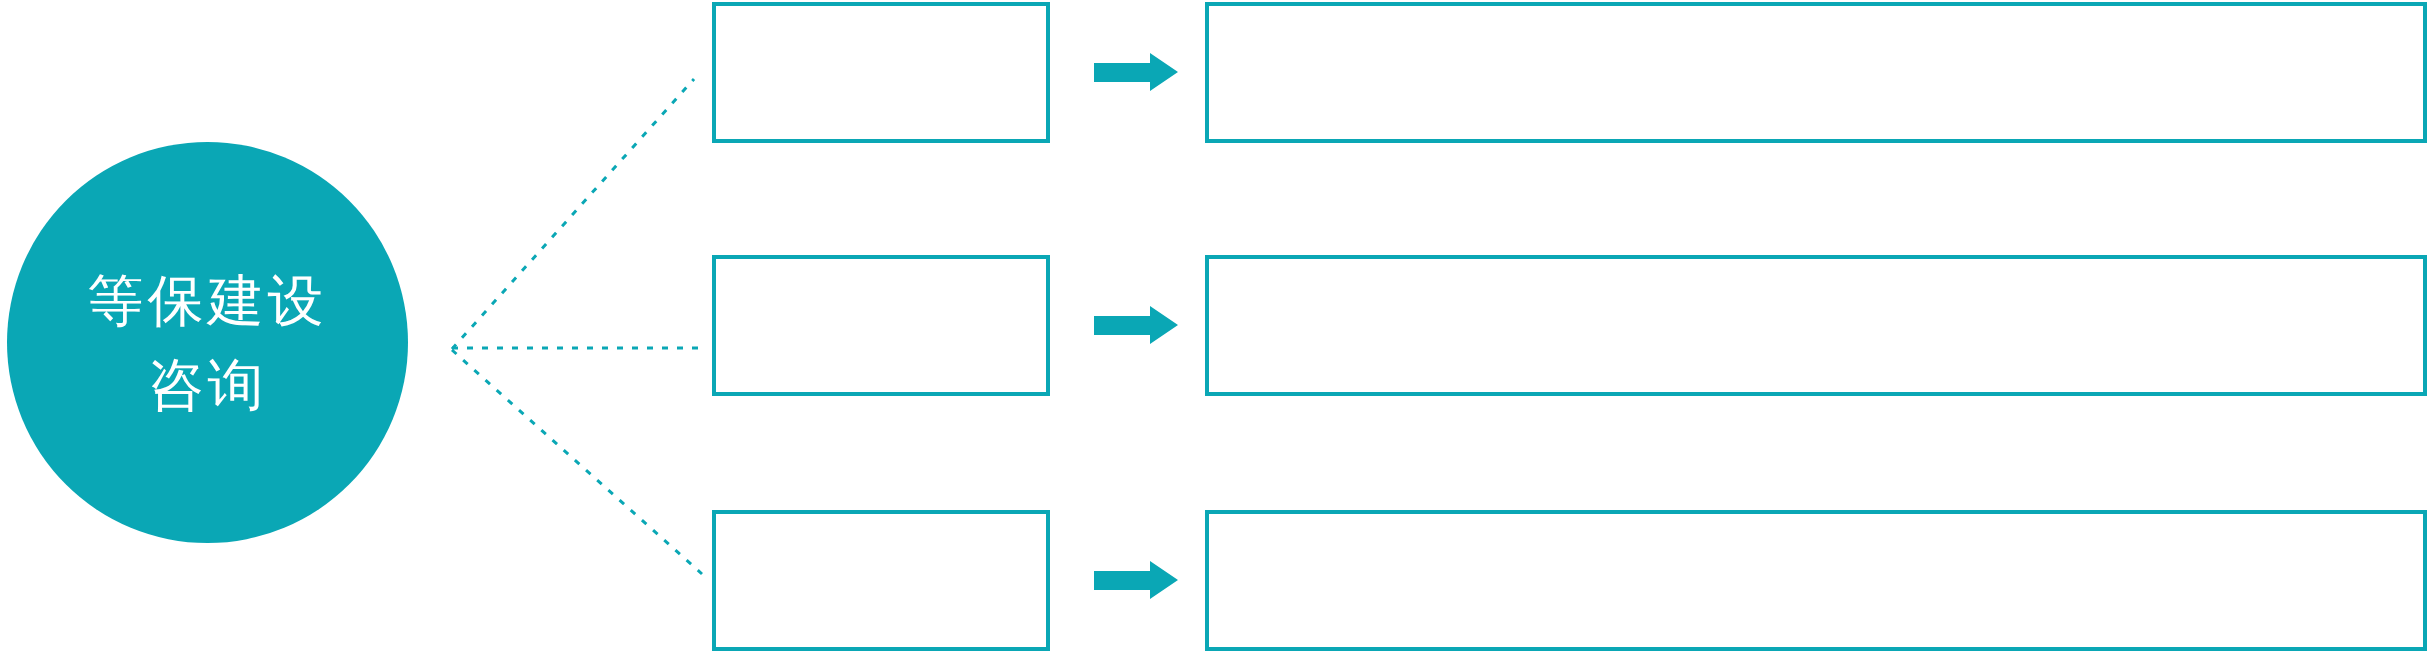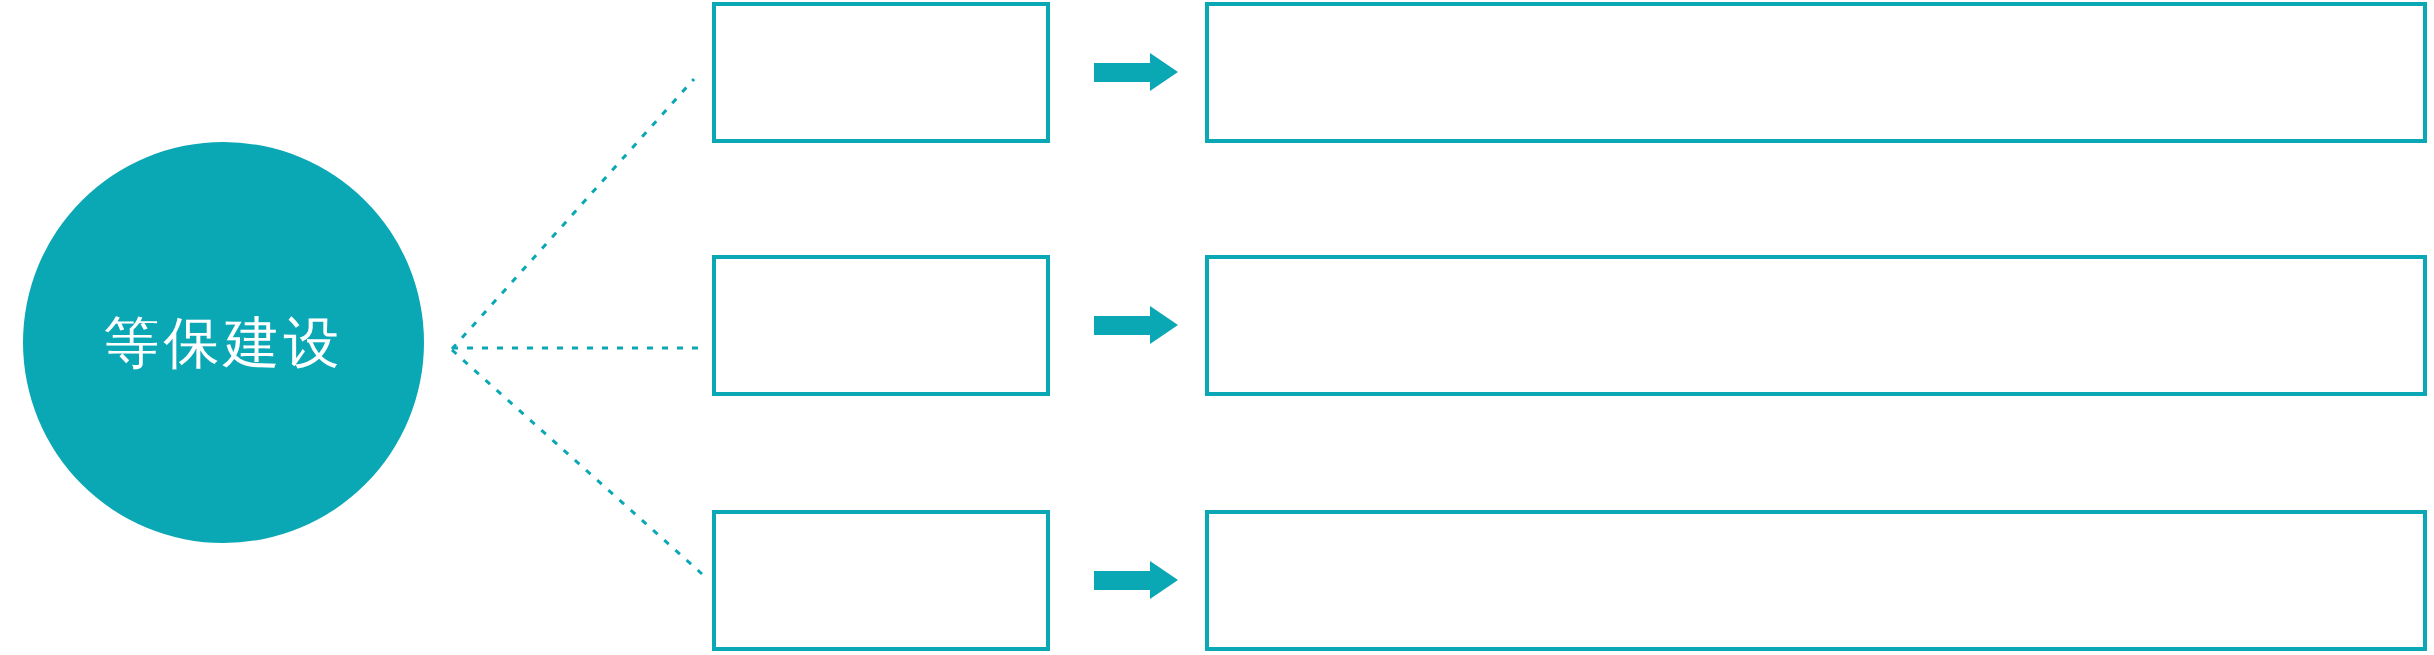--- a/index.html
+++ b/index.html
@@ -25,21 +25,21 @@
   }
   .connectors line {
     stroke: var(--accent);
     stroke-width: 3;
     stroke-dasharray: 6 9;
   }
 
   
   .topic-circle {
     position: absolute;
-    left: 23px;
+    left: 7px;
     top: 142px;
     width: 401px;
     height: 401px;
     border-radius: 50%;
     background: var(--accent);
     display: flex;
     align-items: center;
     justify-content: center;
   }
   .topic-circle .label {
@@ -87,20 +87,21 @@
 
   <svg class="connectors" viewBox="0 0 2434 655" xmlns="http://www.w3.org/2000/svg">
     <line x1="452" y1="349" x2="694" y2="79"></line>
     <line x1="452" y1="348" x2="700" y2="348"></line>
     <line x1="452" y1="350" x2="702" y2="574"></line>
   </svg>
 
   <div class="topic-circle">
     <div class="label">
       <span>等保建设</span><br>
+      <span>咨询</span>
     </div>
   </div>
 
   <div class="row1">
     <div class="box small">
       <span></span>
     </div>
     <svg class="arrow" viewBox="0 0 84 38" xmlns="http://www.w3.org/2000/svg">
       <polygon points="0,10 56,10 56,0 84,19 56,38 56,29 0,29"></polygon>
     </svg>

